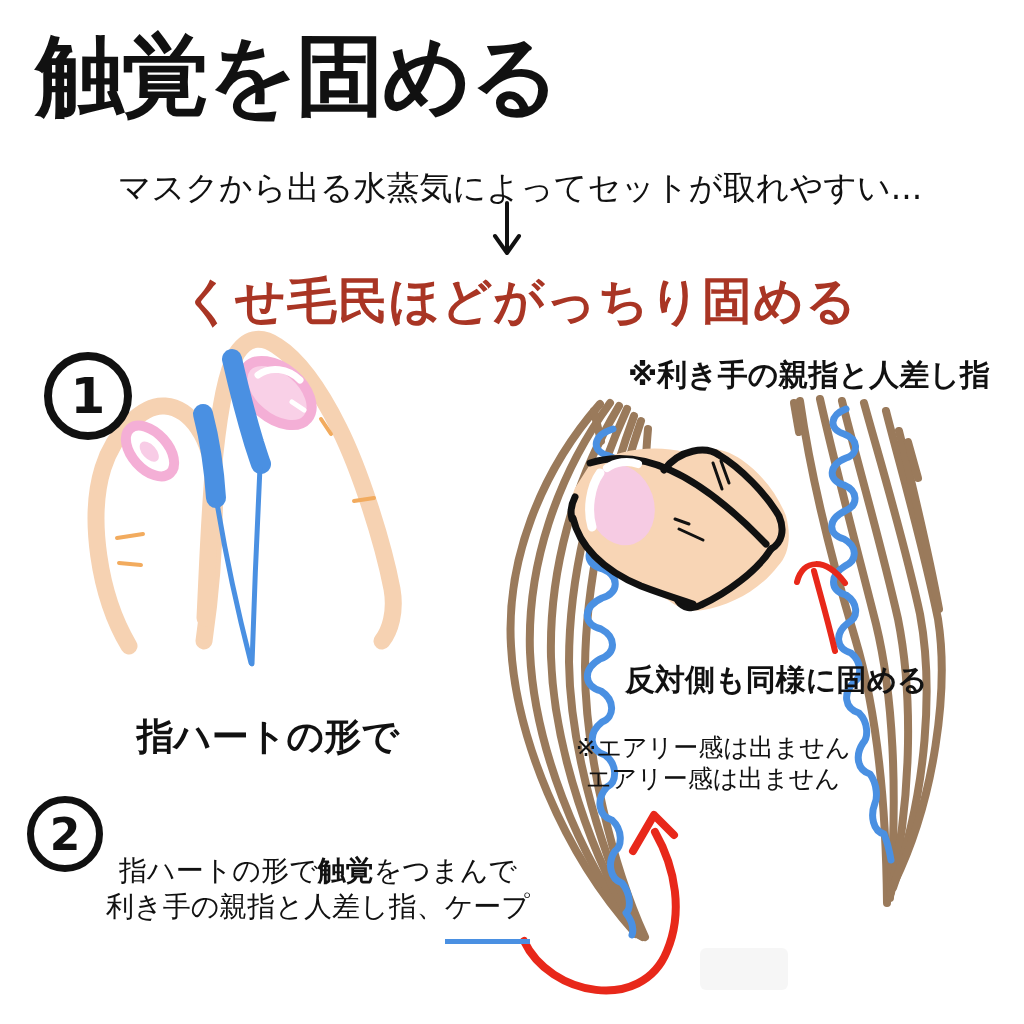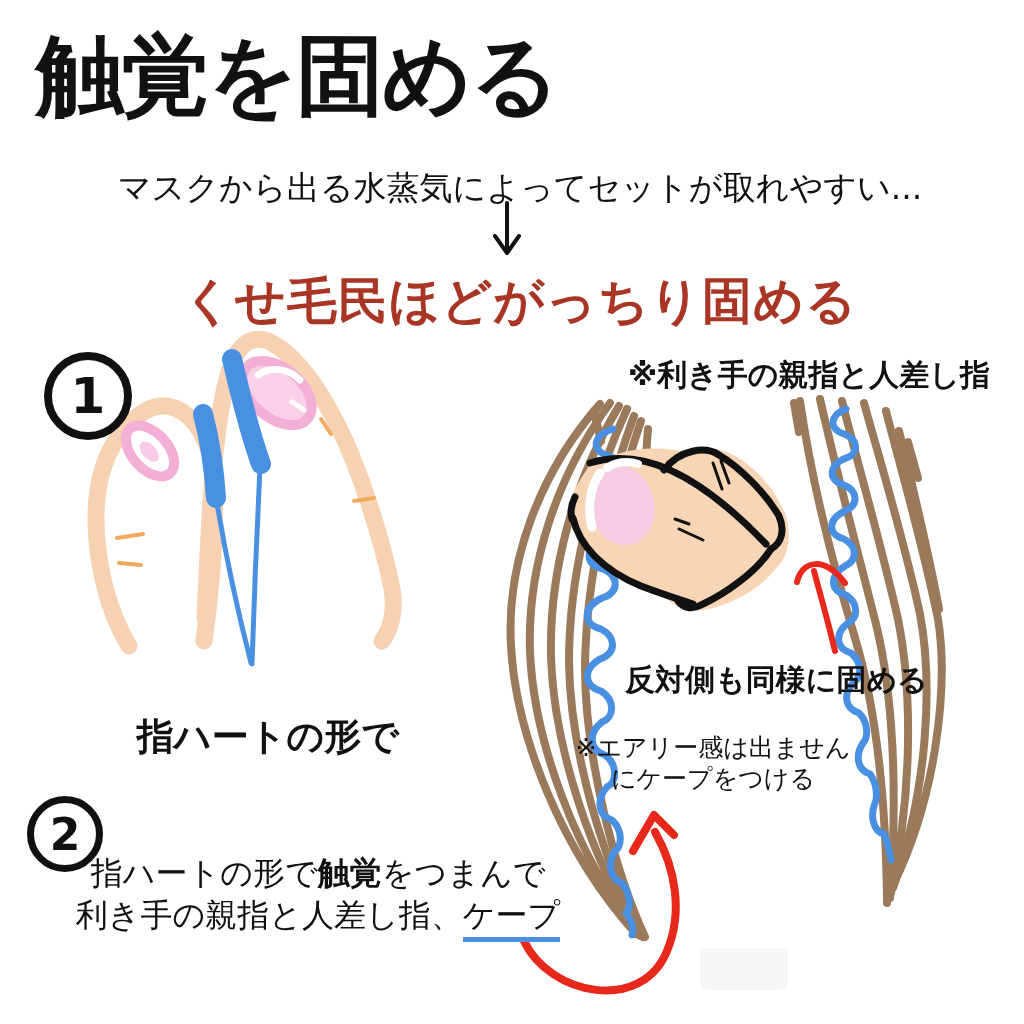--- a/index.html
+++ b/index.html
@@ -27,23 +27,23 @@
   .subtitle{left:0;top:158px;width:1024px;text-align:center;font-size:33px;font-weight:500;}
   .heading{left:0;top:260px;width:1024px;text-align:center;font-size:50px;font-weight:800;color:var(--heading-red);letter-spacing:1px;}
   .note-airy{left:620px;top:347px;font-size:30px;font-weight:600;}
   .circle{
     position:absolute;z-index:2;border-radius:50%;border:8px solid var(--ink);
     display:flex;align-items:center;justify-content:center;font-weight:800;background:#fff;
   }
   .c1{left:44px;top:352px;width:72px;height:72px;font-size:50px;}
   .c2{left:27px;top:796px;width:62px;height:62px;font-size:44px;border-width:7px;}
   .step1{left:25px;top:661px;width:470px;text-align:center;font-size:37px;font-weight:700;line-height:1.22;}
-  .step2{left:55px;top:845px;width:510px;text-align:center;font-size:32px;font-weight:500;line-height:1.3;}
+  .step2{left:55px;top:845px;width:510px;text-align:center;font-size:28px;font-weight:500;line-height:1.3;}
   .step2 b{font-weight:800;}
-  .ul{border-bottom:5px solid var(--cape-blue);padding-bottom:3px;}
+  .ul{border-bottom:5px solid var(--cape-blue);padding-bottom:16px;}
   .note-opposite{left:617px;top:652px;font-size:30px;font-weight:700;}
   .note-firm{left:545px;top:724px;width:320px;text-align:center;font-size:25px;font-weight:500;line-height:1.25;}
   
   .s{fill:none;stroke-linecap:round;stroke-linejoin:round;}
   .peach{stroke:var(--outline-peach);stroke-width:17px;}
   .blue-blob{stroke:var(--cape-blue);stroke-width:20px;}
   .blue-line{stroke:var(--cape-blue);stroke-width:5px;}
   .blue-wave{stroke:var(--cape-blue);stroke-width:7px;}
   .hair{stroke:var(--hair-brown);stroke-width:8px;}
   .ink{stroke:var(--ink);stroke-width:7px;}
@@ -190,16 +190,16 @@
 
   <p class="txt step2">
     <span>指ハートの形で</span><b>触覚</b><span>をつまんで</span><br>
     <span>利き手の親指と人差し指、</span><span class="ul">ケープ</span><br>
   </p>
 
   <p class="txt note-opposite">反対側も同様に固める</p>
 
   <p class="txt note-firm">
     <span>※エアリー感は出ません</span><br>
-    <span>にケープをつける</span>
+    <span>エアリー感は出ません</span>
   </p>
 
 </div>
 
 </body></html>

